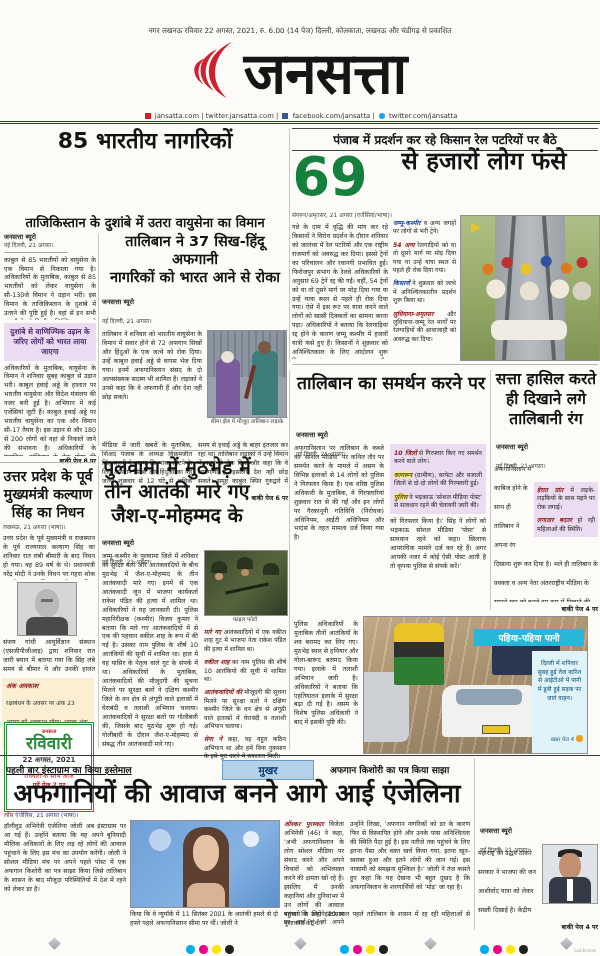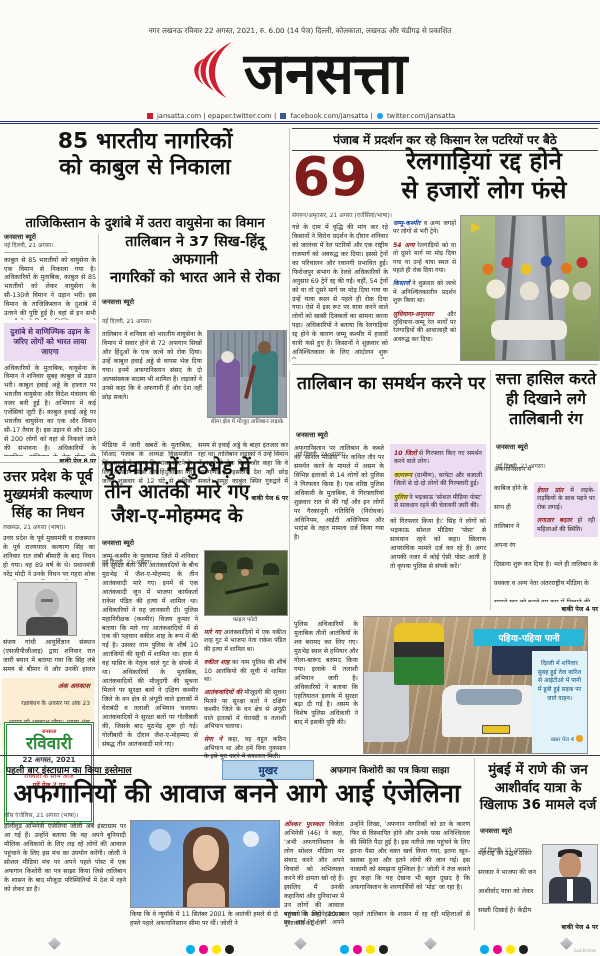--- a/index.html
+++ b/index.html
@@ -42,32 +42,31 @@
         <path fill="#d01f2f" d="M36 0C26 8 20 18 20 30c0 9 4 17 11 24-10-5-17-14-17-26C14 16 23 6 36 0z"></path>
         <path fill="#d01f2f" d="M22 7C15 13 11 21 11 29c0 7 3 13 8 18-8-4-13-11-13-20C6 19 12 11 22 7z"></path>
         <path fill="#d01f2f" d="M10 16c-4 4-6 8-6 13 0 5 2 9 5 12-5-3-9-8-9-14 0-5 4-9 10-11z"></path>
       </svg>
     </span>
     <span style="font-size:57px;font-weight:700;color:#151515;letter-spacing:-1px;line-height:1;">जनसत्ता</span>
   </div>
 
   <div class="abs c" style="left:0;top:112px;width:600px;font-size:6.8px;color:#333;">
     <span class="sq" style="background:#d01f2f;"></span>
-    <span>jansatta.com | epaper.twitter.com |</span>
+    <span>jansatta.com | twitter.jansatta.com |</span>
     <span class="sq" style="background:#3b5998;"></span>
     <span>facebook.com/jansatta |</span>
     <span class="sq" style="background:#1da1f2;border-radius:50%;"></span>
     <span>twitter.com/jansatta</span>
   </div>
 
   <div class="abs" style="left:0;top:121px;width:600px;border-top:3px double #23306b;"></div>
 
   <div class="abs hl c" style="left:2px;top:128px;width:286px;font-size:22px;line-height:1.18;">
     <div>85 भारतीय नागरिकों</div>
-    <div>को काबुल से निकाला</div>
   </div>
   <div class="abs hl c" style="left:2px;top:213px;width:286px;font-size:13px;">ताजिकिस्तान के दुशांबे में उतरा वायुसेना का विमान</div>
 
   <div class="abs" style="left:4px;top:234px;width:92px;">
     <div class="byl">जनसत्ता ब्यूरो</div>
     <div class="dtl">नई दिल्ली, 21 अगस्त।</div>
     <div class="bylrule"></div>
     <div class="bd" style="height:64px;">काबुल से 85 भारतीयों को वायुसेना के एक विमान से निकाला गया है। अधिकारियों के मुताबिक, काबुल से 85 भारतीयों को लेकर वायुसेना के सी-130जे विमान ने उड़ान भरी। इस विमान के ताजिकिस्तान के दुशांबे में उतरने की पुष्टि हुई है। वहां से इन सभी भारतीयों को किसी वाणिज्यिक उड़ान से देश लाए जाने की तैयारी है। खबर लिखे जाने तक दुशांबे से इन लोगों की उड़ान की कोई जानकारी नहीं मिल सकी है।</div>
     <div class="lav c" style="margin:3px 0;padding:4px 3px;font-size:7.4px;font-weight:700;color:#4c2a6e;line-height:1.35;">दुशांबे से वाणिज्यिक उड़ान के जरिए लोगों को भारत लाया जाएगा</div>
     <div class="bd" style="height:92px;">अधिकारियों के मुताबिक, वायुसेना के विमान ने शनिवार सुबह काबुल से उड़ान भरी। काबुल हवाई अड्डे के हालात पर भारतीय वायुसेना और विदेश मंत्रालय की नजर बनी हुई है। अभियान में कई एजेंसियां जुटी हैं। काबुल हवाई अड्डे पर भारतीय वायुसेना का एक और विमान सी-17 तैयार है। इस उड़ान से और 180 से 200 लोगों को वहां से निकाले जाने की संभावना है। अधिकारियों के मुताबिक, तालिबान के चेक पोस्ट की वजह</div>
@@ -100,23 +99,22 @@
       </div>
     </div>
     <div class="bd" style="height:52px;margin-top:3px;column-count:2;column-gap:6px;">मीडिया में जारी खबरों के मुताबिक, शिअद पंजाब के अध्यक्ष विक्रमजीत सिंह सहनी ने बताया कि भारत लौटने के लिए अफगान सिखों और हिंदुओं का यह जत्था शुक्रवार से 12 घंटे से अधिक समय से हवाई अड्डे के बाहर इंतजार कर रहा था। तालिबान लड़ाकों ने उन्हें विमान में चढ़ने से रोक दिया और कहा कि वे अफगानी हैं, इसलिए देश नहीं छोड़ सकते। समूह काबुल स्थित गुरुद्वारे में लौट आया है। अल्पसंख्यक सांसद नरिंदर सिंह खालसा और अनारकली कौर को काबुल हवाईअड्डे के पास अगले जत्थे पर ले जाया गया? इसका बाद में पता</div>
     <div class="jump">बाकी पेज 6 पर</div>
   </div>
 
   <div class="abs hline" style="left:100px;top:450px;width:188px;"></div>
   <div class="abs vline" style="left:289px;top:128px;height:234px;"></div>
 
   <div class="abs c hl" style="left:292px;top:128px;width:306px;font-size:12px;border-top:1px solid #444;border-bottom:1px solid #444;padding:2px 0;">पंजाब में प्रदर्शन कर रहे किसान रेल पटरियों पर बैठे</div>
-  <div class="abs c" style="left:290px;top:150px;width:80px;font-size:54px;font-weight:700;color:#7f1d1d;line-height:1;">69</div>
+  <div class="abs c" style="left:290px;top:150px;width:80px;font-size:54px;font-weight:700;color:#15803d;line-height:1;">69</div>
   <div class="abs hl c" style="left:370px;top:147px;width:228px;font-size:24px;line-height:1.22;">
-    <div>रेलगाड़ियां रद्द होने</div>
     <div>से हजारों लोग फंसे</div>
   </div>
   <div class="abs dtl" style="left:292px;top:212px;width:175px;">संगरूर/अमृतसर, 21 अगस्त (एजेंसियां/भाषा)।</div>
   <div class="abs bd" style="left:292px;top:223px;width:96px;height:136px;">गन्ने के दाम में वृद्धि की मांग कर रहे किसानों ने विरोध प्रदर्शन के दौरान शनिवार को जालंधर में रेल पटरियों और एक राष्ट्रीय राजमार्ग को अवरुद्ध कर दिया। इससे ट्रेनों का परिचालन और रवानगी प्रभावित हुई। फिरोजपुर संभाग के रेलवे अधिकारियों के अनुसार 69 ट्रेनें रद्द की गईं। वहीं, 54 ट्रेनों को या तो दूसरे मार्ग पर मोड़ दिया गया या उन्हें यात्रा स्थल से पहले ही रोक दिया गया। ऐसे में इस रूट पर यात्रा करने वाले लोगों को खासी दिक्कतों का सामना करना पड़ा। अधिकारियों ने बताया कि रेलगाड़ियां रद्द होने के कारण जम्मू कश्मीर में हजारों यात्री फंसे हुए हैं। किसानों ने शुक्रवार को अनिश्चितकाल के लिए आंदोलन शुरू किया था। पंजाब सरकार पर गन्ना खरीद और गन्ना कीमतों में बढ़ोतरी से संबंधित उनकी मांगों को स्वीकार करने के लिए दबाव डाला</div>
   <div class="abs" style="left:393px;top:219px;width:63px;">
     <div class="fact"><span class="leadB">जम्मू-कश्मीर</span> <span>व अन्य जगहों पर लोगों से भरी ट्रेनें।</span></div>
     <div class="fact"><span class="leadM">54 अन्य</span> <span>रेलगाड़ियों को या तो दूसरे मार्ग पर मोड़ दिया गया या उन्हें यात्रा स्थल से पहले ही रोक दिया गया।</span></div>
     <div class="fact"><span class="leadB">किसानों</span> <span>ने शुक्रवार को जत्थे में अनिश्चितकालीन प्रदर्शन शुरू किया था।</span></div>
     <div class="fact"><span class="leadM">लुधियाना-अमृतसर</span> <span>और लुधियाना-जम्मू रेल मार्गों पर रेलगाड़ियों की आवाजाही को अवरुद्ध कर दिया।</span></div>
   </div>
@@ -214,27 +212,27 @@
   </div>
   <div class="abs dtl" style="left:3px;top:524px;width:92px;">लखनऊ, 21 अगस्त (भाषा)।</div>
   <div class="abs bd" style="left:3px;top:534px;width:92px;height:46px;">उत्तर प्रदेश के पूर्व मुख्यमंत्री व राजस्थान के पूर्व राज्यपाल कल्याण सिंह का शनिवार रात लंबी बीमारी के बाद निधन हो गया। वह 89 वर्ष के थे। प्रधानमंत्री नरेंद्र मोदी ने उनके निधन पर गहरा शोक जताते हुए कहा कि भारत के सामाजिक उत्थान में कल्याण सिंह के योगदान के लिए आने वाली पीढ़ियां हमेशा उनकी आभारी रहेंगी। कल्याण सिंह ने सियासी तबके के करोड़ों लोगों को आवाज दी और उत्तर प्रदेश के विकास में अथक योगदान दिया।</div>
   <div class="ph" style="left:17px;top:582px;width:58px;height:52px;background:#d6d6d6;">
     <div class="shape" style="left:17px;top:6px;width:24px;height:28px;background:#b9b9b9;border-radius:50% 50% 45% 45%;"></div>
     <div class="shape" style="left:23px;top:16px;width:12px;height:3px;background:#6e6e6e;"></div>
     <div class="shape" style="left:8px;top:34px;width:42px;height:18px;background:#4a4a4a;border-radius:8px 8px 0 0;"></div>
   </div>
   <div class="abs bd" style="left:3px;top:638px;width:92px;height:36px;">संजय गांधी आयुर्विज्ञान संस्थान (एसजीपीजीआइ) द्वारा शनिवार रात जारी बयान में बताया गया कि सिंह लंबे समय से बीमार थे और उनकी हालत धीरे-धीरे खराब हो रही थी। इलाज के दौरान उन्होंने अंतिम सांस ली। इससे पहले उनका इलाज डॉक्टर राम मनोहर लोहिया इंस्टीट्यूट में चल रहा था।</div>
 
-  <div class="abs" style="left:2px;top:678px;width:92px;background:#fbeed3;padding:3px 4px;box-sizing:border-box;text-align:right;">
+  <div class="abs" style="left:2px;top:678px;width:92px;background:#fbeed3;padding:3px 4px;box-sizing:border-box;">
     <div class="leadM" style="font-size:6.6px;">अंक अवकाश</div>
     <span style="font-size:5.9px;line-height:1.35;color:#333;">रक्षाबंधन के अवसर पर अंक 23 अगस्त को अवकाश रहेगा। अगला अंक बुधवार 24 अगस्त को होगा।</span>
     <span style="font-size:5.9px;color:#333;float:right;">-सं.</span>
   </div>
 
-  <div class="abs c" style="left:4px;top:722px;width:90px;height:102px;border:3px double #2e8b3a;background:#fff;box-sizing:border-box;padding-top:3px;">
+  <div class="abs c" style="left:4px;top:722px;width:90px;height:90px;border:3px double #2e8b3a;background:#fff;box-sizing:border-box;padding-top:3px;">
     <div style="font-size:5px;font-weight:700;color:#c22323;">जनसत्ता</div>
     <div style="font-size:17px;font-weight:700;color:#2e8b3a;line-height:1.1;">रविवारी</div>
     <div style="font-size:7px;font-weight:700;color:#333;margin-top:2px;">22 अगस्त, 2021</div>
     <div style="border-top:1px solid #2e8b3a;width:70%;margin:3px auto;"></div>
     <div style="font-size:6.3px;color:#c22323;">रविवारी के स्तंभ आज</div>
     <div style="font-size:6.3px;font-weight:700;color:#c22323;">पढ़ें पेज 7 पर</div>
   </div>
 
   <div class="ph" style="left:363px;top:616px;width:223px;height:136px;background:linear-gradient(165deg,#c2a884 0%,#a8906e 45%,#8f7a5e 100%);">
     <div class="shape" style="left:0;top:0;width:223px;height:136px;background:repeating-linear-gradient(100deg,rgba(255,255,255,0.22) 0 2px,transparent 2px 13px);"></div>
@@ -272,25 +270,20 @@
 
   <div class="abs bd" style="left:284px;top:820px;width:60px;height:106px;">
     <span class="leadM" style="font-size:6.4px;">ऑस्कर पुरस्कार</span>
     <span>विजेता अभिनेत्री (46) ने कहा, 'अभी अफगानिस्तान के लोग सोशल मीडिया पर संवाद करने और अपने विचारों को अभिव्यक्त करने की क्षमता खो रहे हैं। इसलिए मैं उनकी कहानियां और दुनियाभर में उन लोगों की आवाज पहुंचाने के लिए इंस्टाग्राम पर आई हूं जो अपने मूलभूत मानवाधिकारों के लिए लड़ रहे हैं।' जोली ने यह</span>
   </div>
   <div class="abs bd" style="left:350px;top:820px;width:120px;height:106px;">उन्होंने लिखा, 'अफगान नागरिकों को डर के कारण फिर से विस्थापित होने और उनके पास अनिश्चितता की स्थिति पैदा हुई है। इस नतीजे तक पहुंचने के लिए इतना पैसा और वक्त खर्च किया गया, इतना खून-खराबा हुआ और इतने लोगों की जान गई। इस नाकामी को समझना मुश्किल है।' जोली ने तंज कसते हुए कहा कि यह देखना भी बहुत दुखद है कि अफगानिस्तान के शरणार्थियों को 'मोड़' जा रहा है।</div>
   <div class="abs bd" style="left:130px;top:910px;width:148px;height:20px;">किया कि वे न्यूयॉर्क में 11 सितंबर 2001 के आतंकी हमले से दो हफ्ते पहले अफगानिस्तान सीमा पर थीं। जोली ने</div>
   <div class="abs bd" style="left:284px;top:910px;width:186px;height:20px;">बताया कि उन्होंने 20 साल पहले तालिबान के शासन में रह रही महिलाओं से मुलाकात की थी।</div>
 
   <div class="abs vline" style="left:474px;top:758px;height:172px;"></div>
-  <div class="abs hl c" style="left:478px;top:761px;width:120px;font-size:13.5px;line-height:1.3;">
-    <div>मुंबई में राणे की जन</div>
-    <div>आशीर्वाद यात्रा के</div>
-    <div>खिलाफ 36 मामले दर्ज</div>
-  </div>
   <div class="abs" style="left:480px;top:818px;width:116px;">
     <span class="byl">जनसत्ता ब्यूरो</span><br>
     <span class="dtl">नई दिल्ली, 21 अगस्त।</span>
   </div>
   <div class="abs" style="left:478px;top:840px;width:120px;height:82px;overflow:hidden;">
     <div style="float:right;width:54px;height:58px;margin:4px 0 2px 3px;position:relative;background:#dfe3e7;border:1px solid #999;overflow:hidden;">
       <div class="shape" style="left:15px;top:4px;width:24px;height:8px;background:#222;border-radius:50% 50% 0 0;"></div>
       <div class="shape" style="left:16px;top:8px;width:22px;height:26px;background:#c09070;border-radius:45%;"></div>
       <div class="shape" style="left:6px;top:32px;width:42px;height:26px;background:#353b46;border-radius:8px 8px 0 0;"></div>
       <div class="shape" style="left:24px;top:34px;width:6px;height:22px;background:#fff;"></div>

